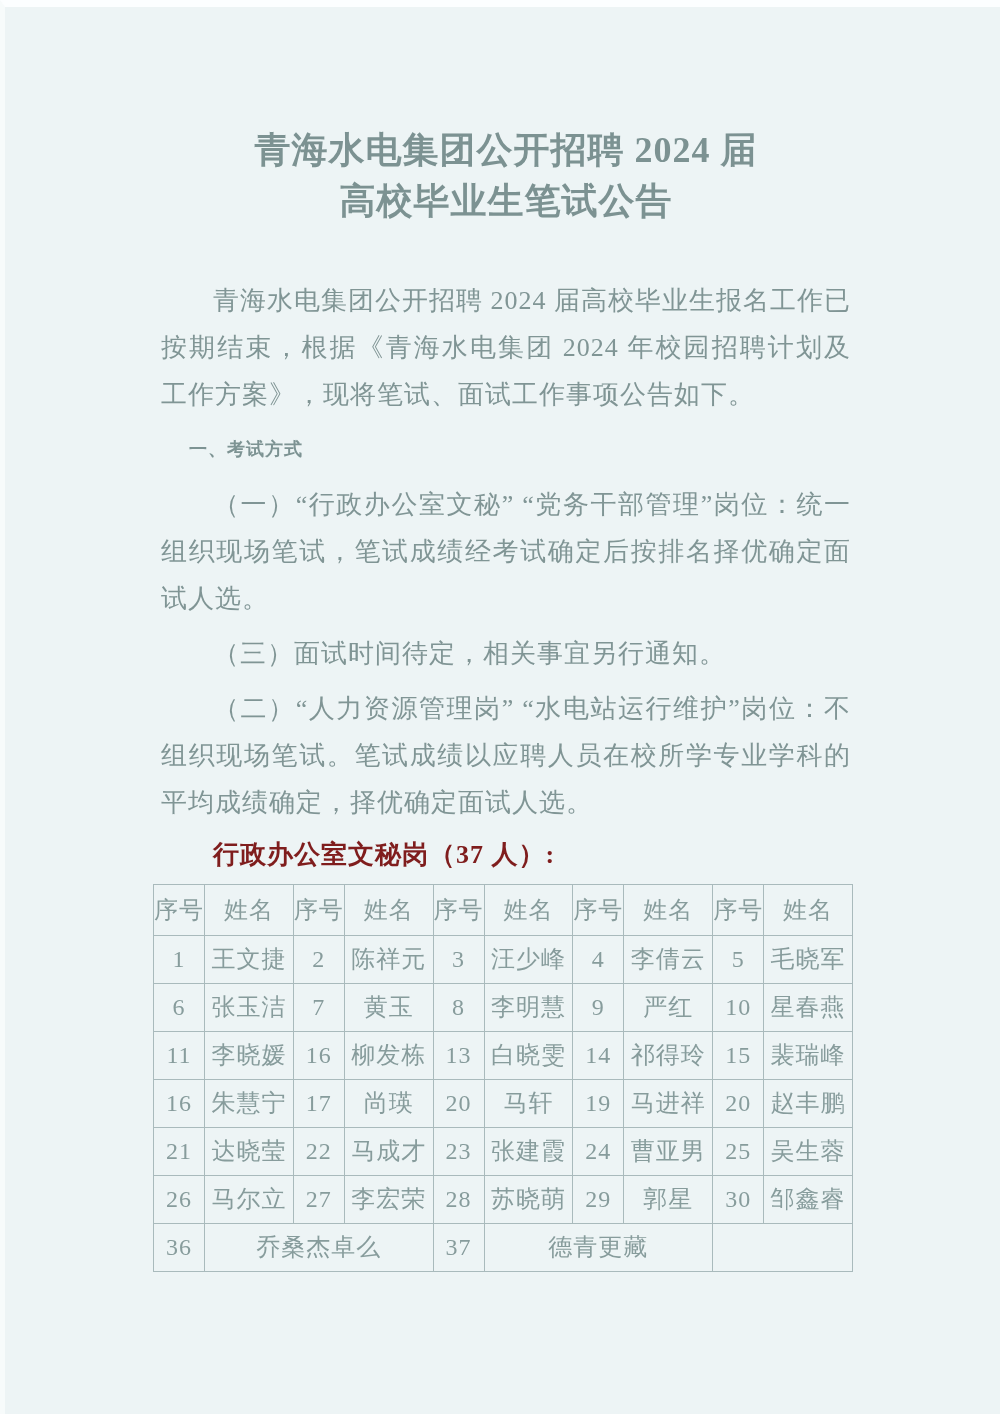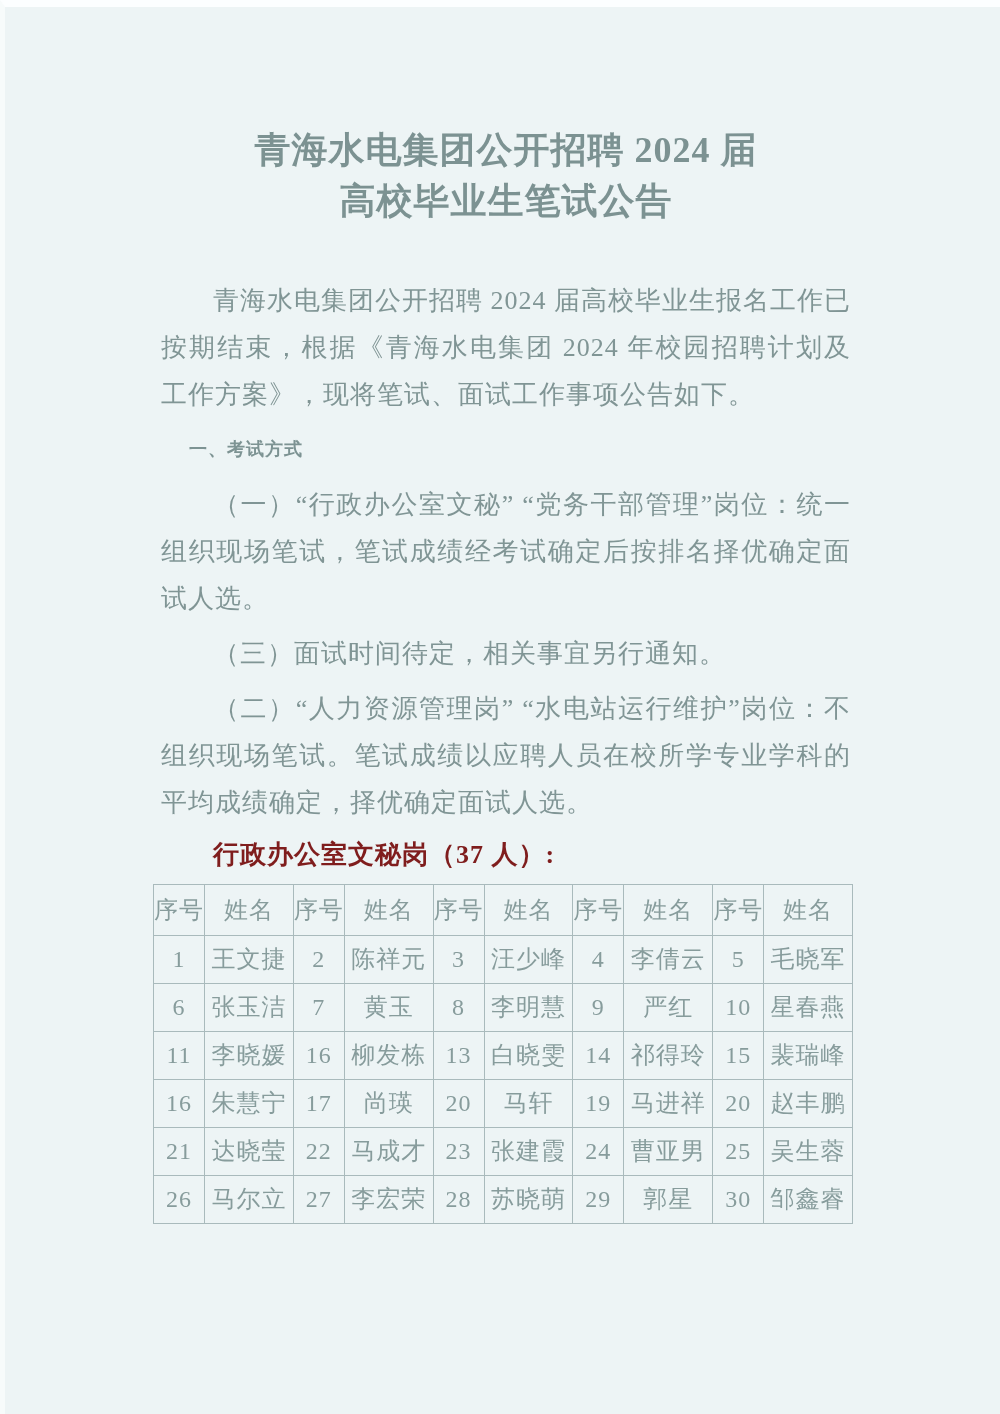--- a/index.html
+++ b/index.html
@@ -201,18 +201,25 @@
               <td>马尔立</td>
               <td>27</td>
               <td>李宏荣</td>
               <td>28</td>
               <td>苏晓萌</td>
               <td>29</td>
               <td>郭星</td>
               <td>30</td>
               <td>邹鑫睿</td>
             </tr>
+            <tr>
+              <td>36</td>
+              <td colspan="3">乔桑杰卓么</td>
+              <td>37</td>
+              <td colspan="3">德青更藏</td>
+              <td colspan="2"></td>
+            </tr>
           </tbody>
       </table>
     </div>
 
   </div>
 </div>
 
 </body></html>

